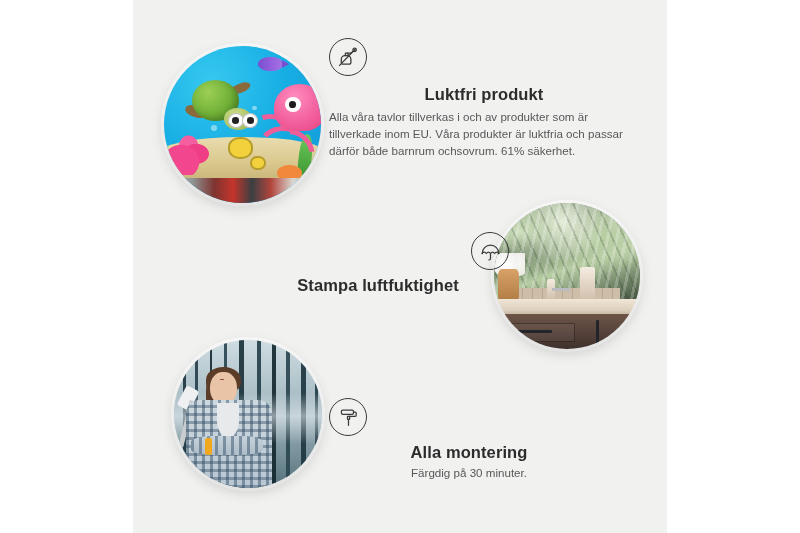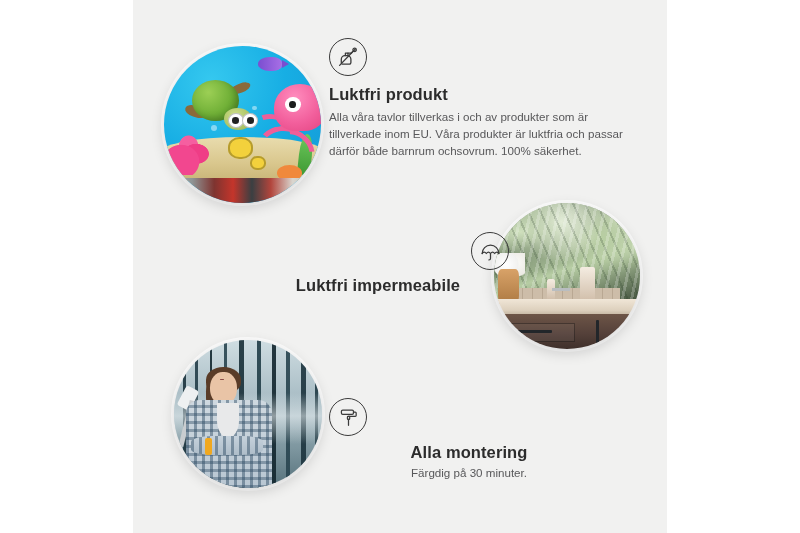--- a/index.html
+++ b/index.html
@@ -287,20 +287,21 @@
     border: 1.4px solid #3b3b3b;
     border-radius: 50%;
     display: flex; align-items: center; justify-content: center;
   }
   .icon-circle svg { display: block; }
   .f-title {
     font-size: 16.5px;
     font-weight: bold;
     color: #2c2c2c;
     letter-spacing: 0.1px;
+    text-align: center;
   }
   .f-body {
     font-size: 11.6px;
     color: #58585a;
     line-height: 1.46;
   }
 
   
   #feature-odourless { left: 196px; top: 38px; width: 310px; }
   #feature-odourless .f-title { margin: 9px 0 5px 0; }
@@ -360,21 +361,21 @@
         <svg width="24" height="24" viewBox="0 0 24 24" fill="none" stroke="#3b3b3b" stroke-width="1.3" stroke-linecap="round" stroke-linejoin="round">
           <path d="M6.2 19.2h7.1a1.6 1.6 0 0 0 1.6-1.6v-3.4a3.6 3.6 0 0 0-3.6-3.6H8.9a3.6 3.6 0 0 0-3.6 3.6v3.4a1.6 1.6 0 0 0 .9 1.6z"></path>
           <path d="M9.4 10.6V8.2h2.6v2.4"></path>
           <path d="M12 8.2h3.1"></path>
           <path d="M15.1 8.2l2.1-2.1"></path>
           <circle cx="18.6" cy="4.8" r="1.7"></circle>
           <path d="M3.6 20.4L19.1 4.2"></path>
         </svg>
       </div>
       <div class="f-title">Luktfri produkt</div>
-      <div class="f-body">Alla våra tavlor tillverkas i och av produkter som är tillverkade inom EU. Våra produkter är luktfria och passar därför både barnrum ochsovrum. 100% säkerhet.</div>
+      <div class="f-body">Alla våra tavlor tillverkas i och av produkter som är tillverkade inom EU. Våra produkter är luktfria och passar därför både barnrum ochsovrum. 61% säkerhet.</div>
     </div>
 
     <div class="photo" id="photo-bath">
       <div class="photo-inner">
         <div class="bath-wall"></div>
         <div class="bath-backsplash"></div>
         <div class="bath-flowers"></div>
         <div class="bath-vase"></div>
         <div class="bath-bottle b1"></div>
         <div class="bath-bottle b2"></div>
@@ -388,21 +389,21 @@
     </div>
 
     <div class="feature" id="feature-waterproof">
       <div class="icon-circle">
         <svg width="23" height="23" viewBox="0 0 24 24" fill="none" stroke="#3b3b3b" stroke-width="1.3" stroke-linecap="round" stroke-linejoin="round">
           <path d="M3.3 14.1a8.7 8.7 0 0 1 17.4 0"></path>
           <path d="M3.3 14.1c1.45-2.1 2.9-2.1 4.35 0 1.45-2.1 2.9-2.1 4.35 0 1.45-2.1 2.9-2.1 4.35 0 1.45-2.1 2.9-2.1 4.35 0"></path>
           <path d="M12 14.1v5.1a1.6 1.6 0 0 1-1.6 1.6"></path>
         </svg>
       </div>
-      <div class="f-title">Luktfri impermeabile</div>
+      <div class="f-title">Stampa luftfuktighet</div>
     </div>
 
     <div class="photo" id="photo-forest">
       <div class="photo-inner">
         <div class="forest-bg"></div>
         <div class="trees"></div>
         <div class="mist"></div>
         <div class="person">
           <div class="roller-head"></div>
           <div class="roller-handle"></div>

